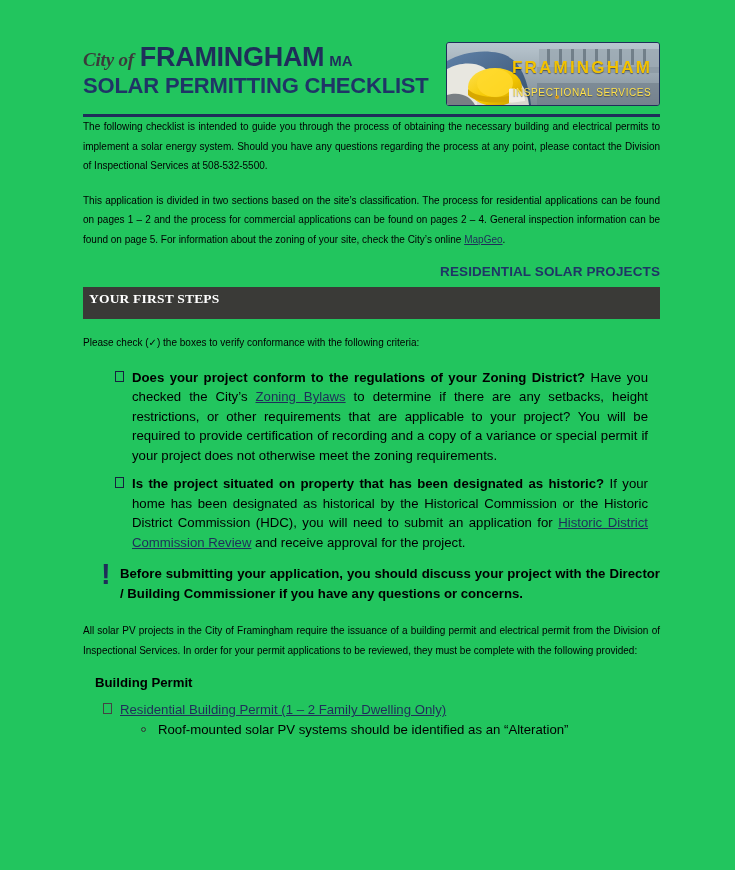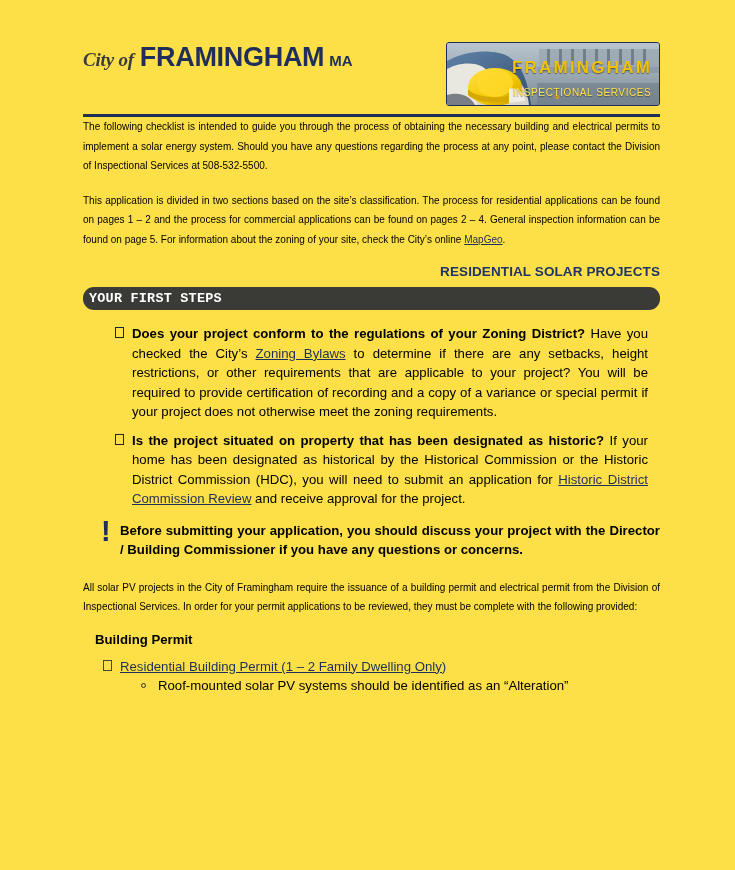--- a/index.html
+++ b/index.html
@@ -13,21 +13,21 @@
     font-family: "Liberation Sans", sans-serif;
     color: #000000;
     overflow: hidden;
   }
   .page {
     position: relative;
     width: 735px;
     height: 870px;
     box-sizing: border-box;
     padding: 0 75px 0 83px;
-    background: #fde047;
+    background: #22c55e;
   }
 
   
   .masthead {
     position: relative;
     padding-top: 44px;
     height: 64px;
   }
   .title-block {
     position: absolute;
@@ -149,27 +149,26 @@
     font-weight: bold;
     font-size: 13.5px;
     color: #1f3566;
     letter-spacing: 0.1px;
     margin: 2px 0 8px 0;
     text-align: right;
   }
   .banner {
     background: #3a3a37;
     color: #ffffff;
-    font-family: Liberation Mono, monospace;
+    font-family: Liberation Serif, serif;
     font-weight: bold;
     font-size: 13.5px;
     letter-spacing: 0.2px;
-    padding: 4px 0 4px 6px;
+    padding: 4px 0 12px 6px;
     margin: 0 0 14px 0;
-    border-radius: 11px;
   }
   .sub-heading {
     font-family: "Liberation Sans", sans-serif;
     font-weight: bold;
     font-size: 13.2px;
     margin: 0 0 10px 0;
     padding-left: 12px;
   }
 
   
@@ -272,20 +271,21 @@
 <body>
 
 <div class="page">
 
   <div class="masthead">
 
     <div class="title-block">
       <div class="title-line1">
         <span class="city-of">City of</span><span class="framingham">FRAMINGHAM</span><span class="ma">MA</span>
       </div>
+      <div class="title-line2">SOLAR PERMITTING CHECKLIST</div>
     </div>
 
     <div class="logo">
       <svg class="logo-art" viewBox="0 0 212 62" preserveAspectRatio="none">
         <defs>
           <linearGradient id="skyg" x1="0" y1="0" x2="0" y2="1">
             <stop offset="0" stop-color="#b9c6cf"></stop>
             <stop offset="1" stop-color="#7d8b95"></stop>
           </linearGradient>
           <linearGradient id="hatg" x1="0" y1="0" x2="1" y2="1">
@@ -338,20 +338,21 @@
   <div class="header-rule"></div>
 
   <p class="body-text intro-1">The following checklist is intended to guide you through the process of obtaining the necessary building and electrical permits to implement a solar energy system. Should you have any questions regarding the process at any point, please contact the Division of Inspectional Services at 508-532-5500.</p>
 
   <p class="body-text"><span>This application is divided in two sections based on the site’s classification. The process for residential applications can be found on pages 1 – 2 and the process for commercial applications can be found on pages 2 – 4. General inspection information can be found on page 5. For information about the zoning of your site, check the City’s online </span><span class="doclink">MapGeo</span><span>.</span></p>
 
   <div class="blue-heading">RESIDENTIAL SOLAR PROJECTS</div>
 
   <div class="banner">YOUR FIRST STEPS</div>
 
+  <p class="body-text">Please check (✓) the boxes to verify conformance with the following criteria:</p>
 
   <ul class="checklist">
     <li class="check-item">
       <span class="box"></span><b>Does your project conform to the regulations of your Zoning District?</b><span> Have you checked the City’s </span><span class="doclink">Zoning Bylaws</span><span> to determine if there are any setbacks, height restrictions, or other requirements that are applicable to your project? You will be required to provide certification of recording and a copy of a variance or special permit if your project does not otherwise meet the zoning requirements.</span>
     </li>
     <li class="check-item">
       <span class="box"></span><b>Is the project situated on property that has been designated as historic?</b><span> If your home has been designated as historical by the Historical Commission or the Historic District Commission (HDC), you will need to submit an application for </span><span class="doclink">Historic District Commission Review</span><span> and receive approval for the project.</span>
     </li>
   </ul>
 

